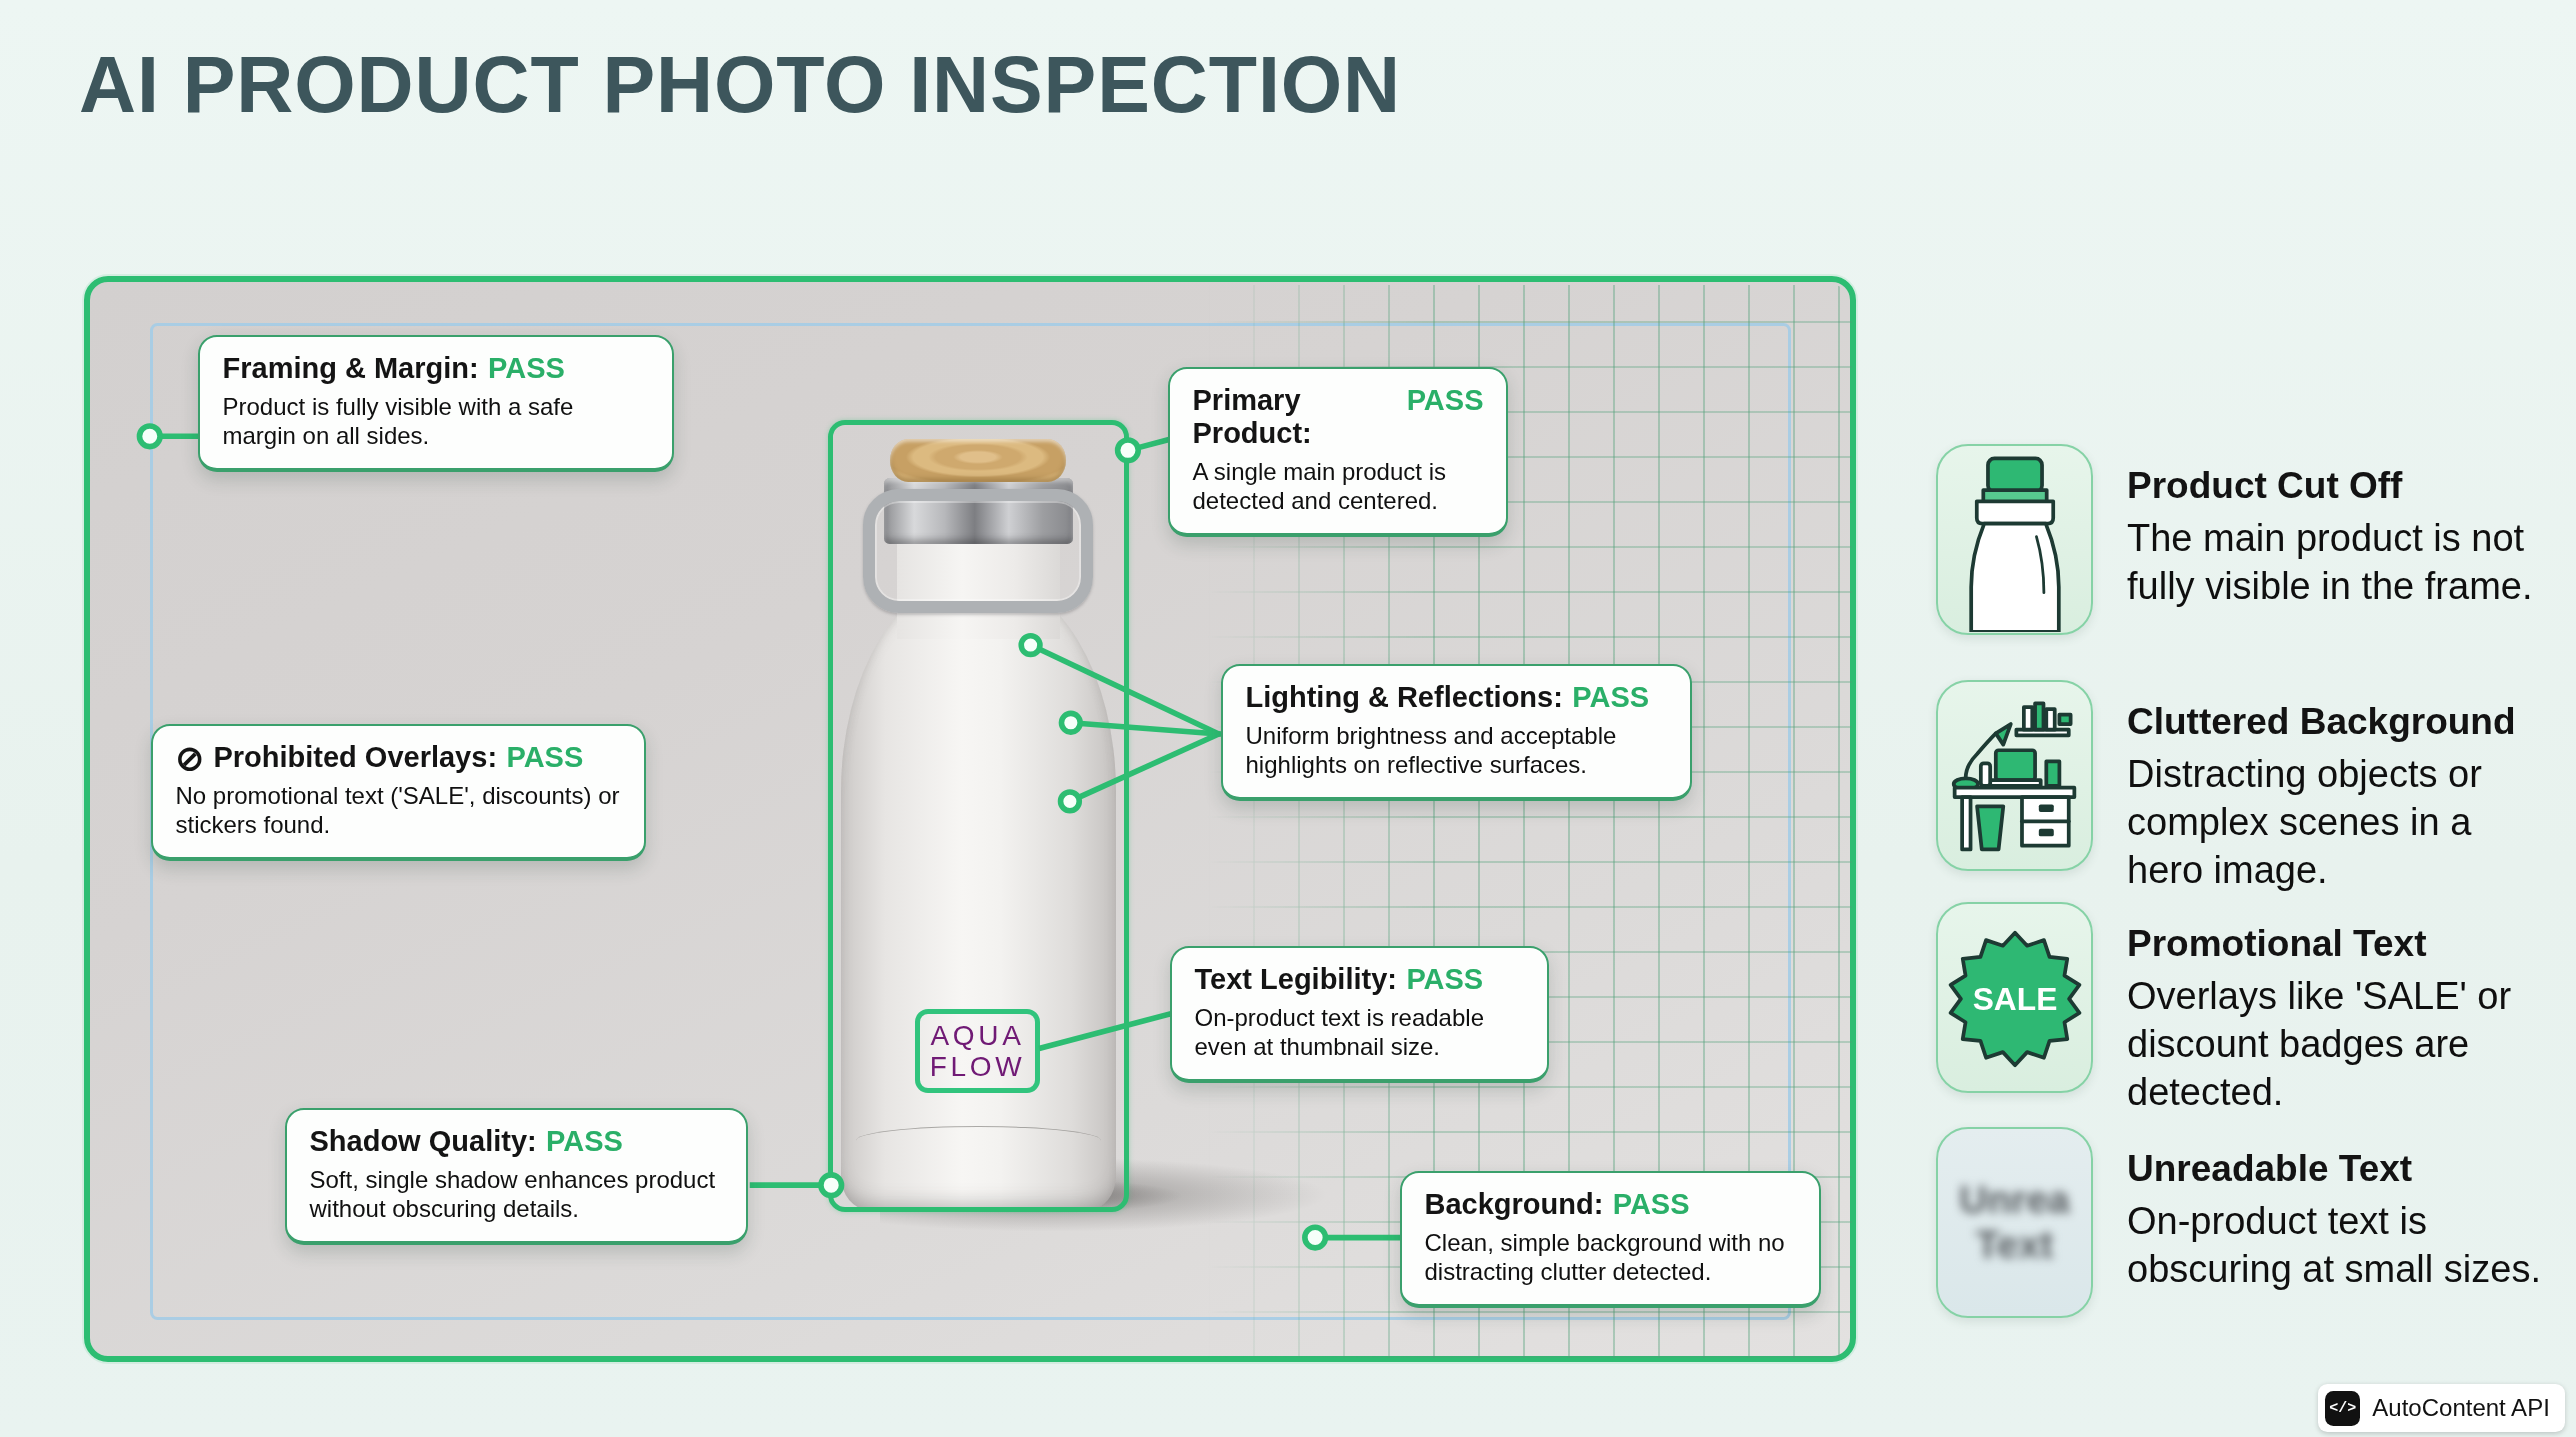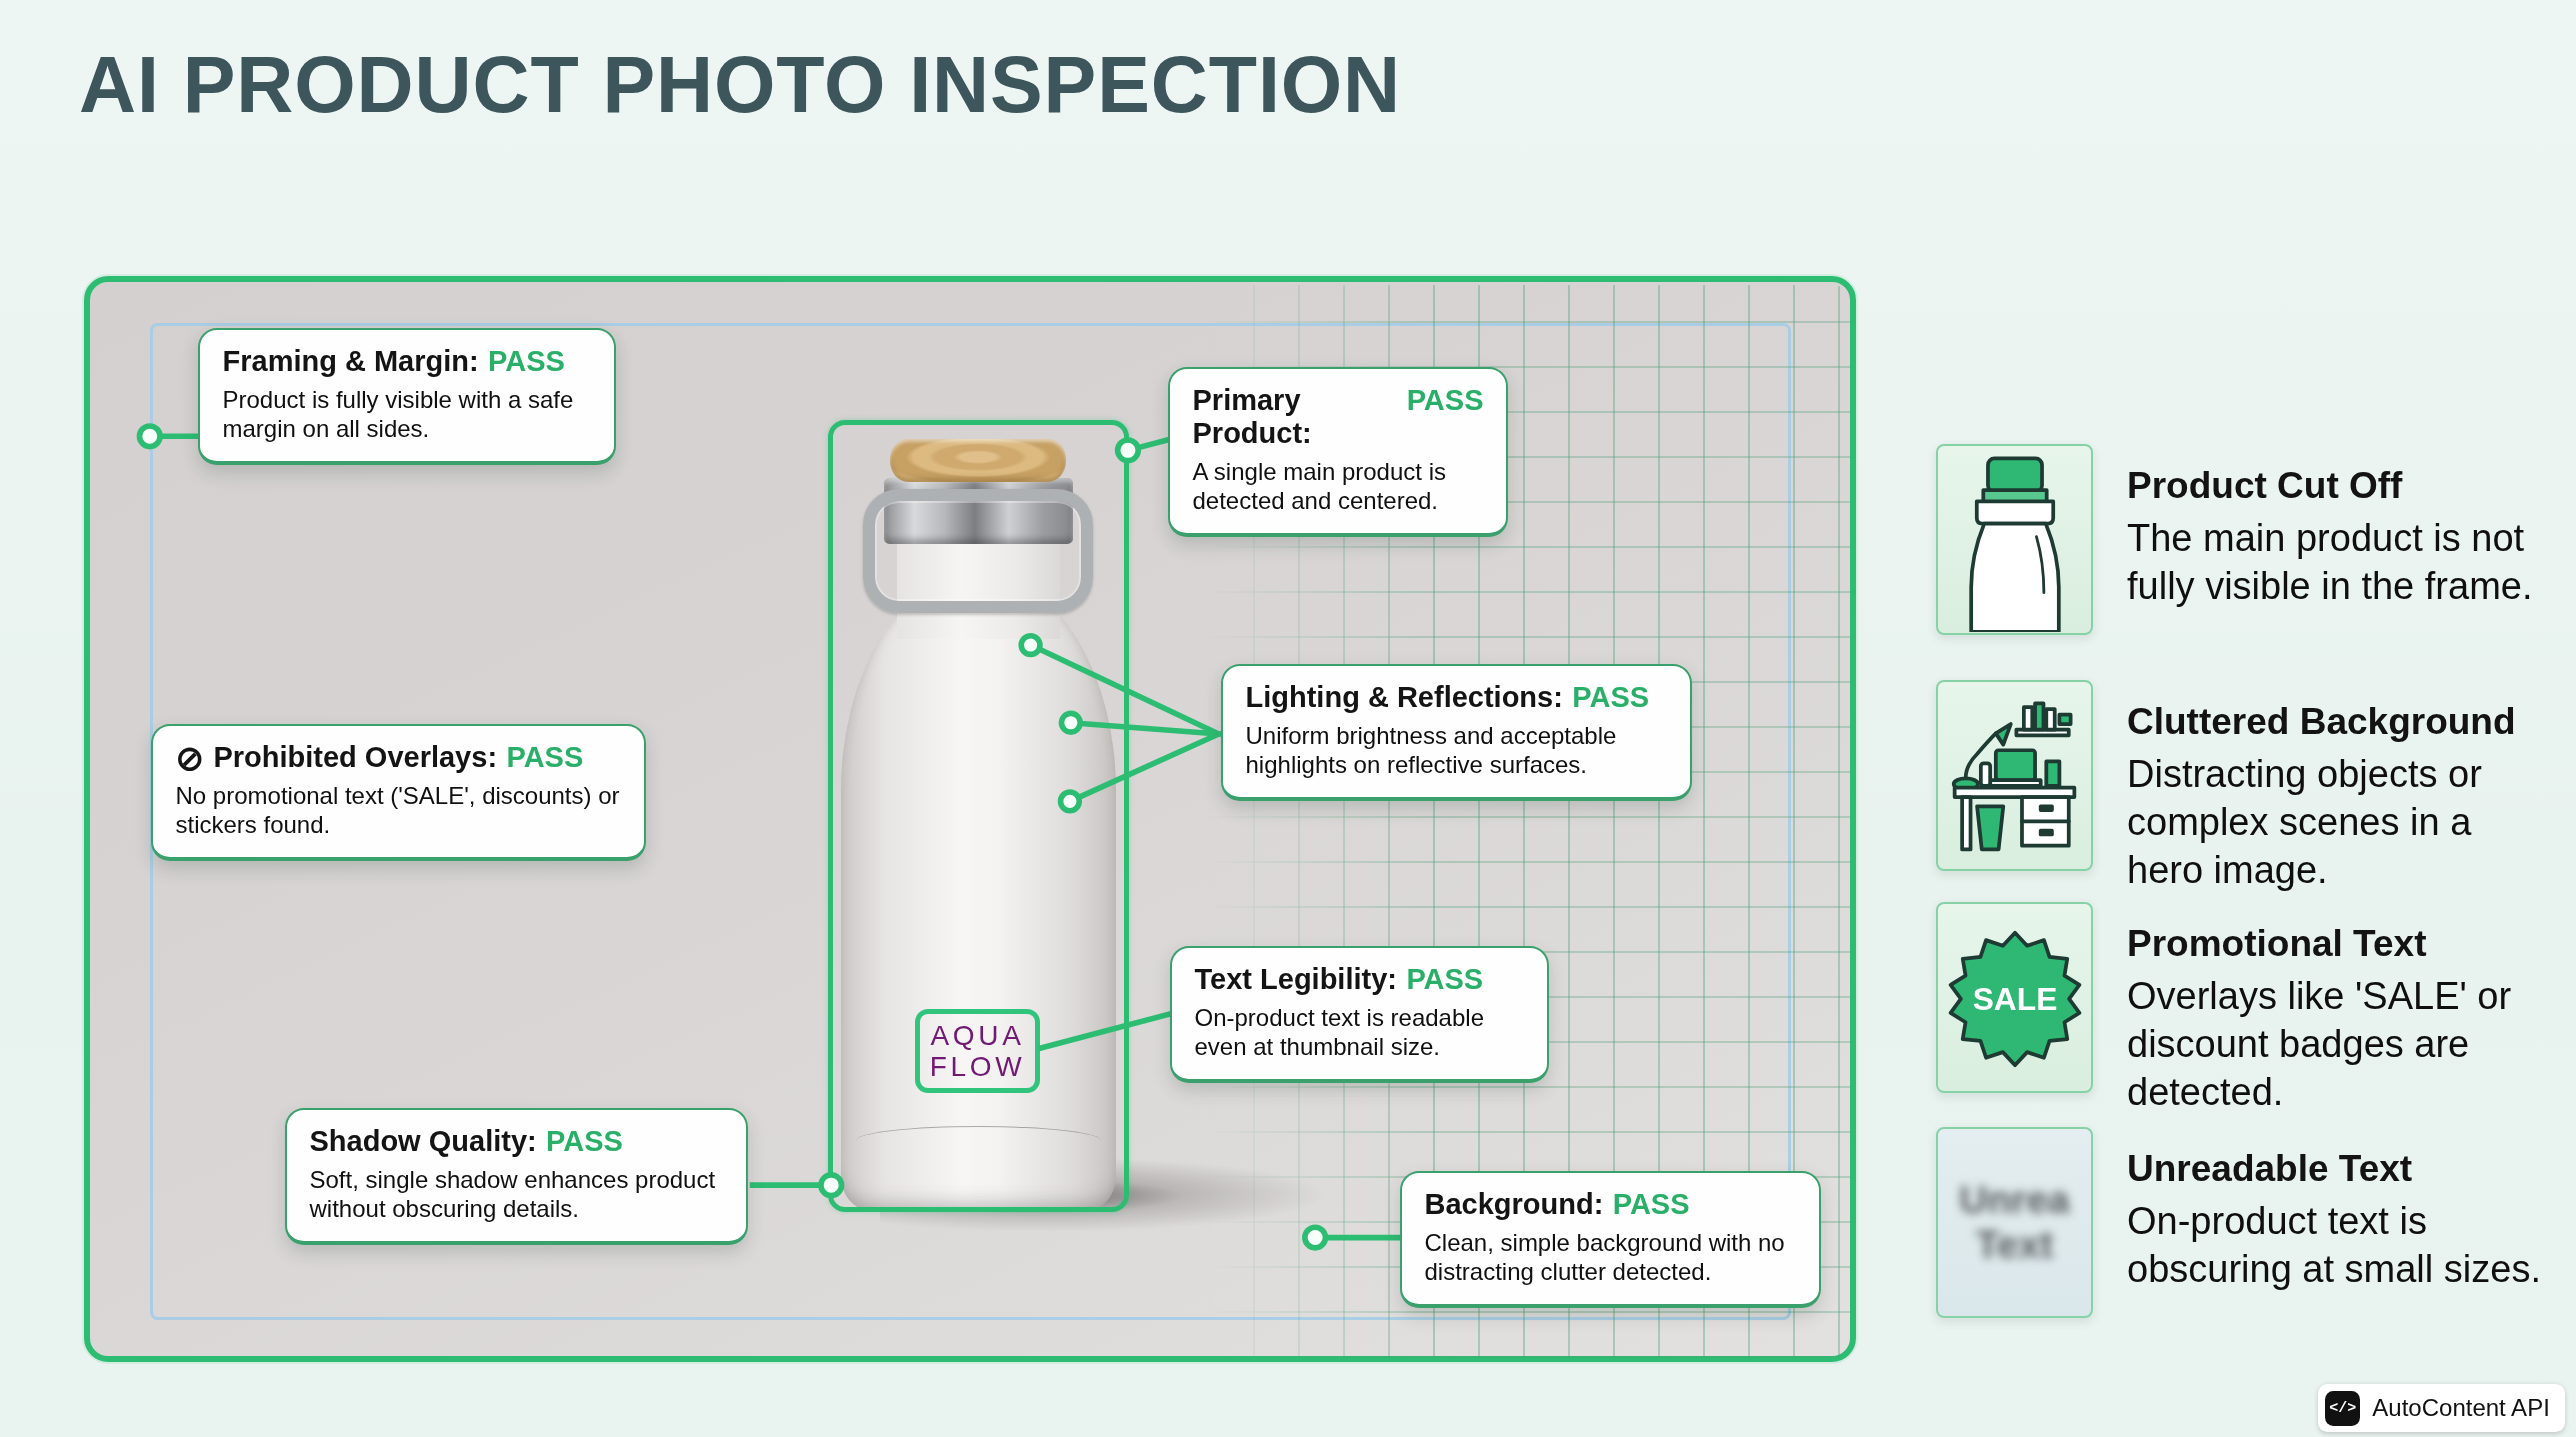--- a/index.html
+++ b/index.html
@@ -67,21 +67,21 @@
   .callout{position:absolute;z-index:16;background:#fdfefd;border:2.8px solid #3aa06c;
     border-bottom-width:4.7px;border-radius:19px;box-sizing:border-box;padding:15px 22.5px 17px;
     box-shadow:0 7.5px 17px rgba(35,60,48,.18);}
   .c-title{display:flex;align-items:baseline;gap:9.4px;font-size:29px;font-weight:700;color:#141414;}
   .c-title .pass{color:#2aaf68;}
   .c-body{margin-top:6.6px;font-size:24px;color:#101010;line-height:1.24;}
   .no-icon{font-size:34px;font-weight:600;position:relative;top:2.8px;line-height:0;}
 
   
   .issue{position:absolute;left:1936px;width:618px;display:flex;gap:34px;align-items:flex-start;}
-  .issue-icon{width:157px;height:191px;flex:none;border:2.8px solid #86d2a6;border-radius:8px;
+  .issue-icon{width:157px;height:191px;flex:none;border:2.8px solid #86d2a6;border-radius:32px;
     box-sizing:border-box;display:flex;align-items:center;justify-content:center;overflow:hidden;
     background:linear-gradient(180deg,#e7f5eb,#d9eedf);box-shadow:0 3.7px 9.4px rgba(60,90,75,.12);}
   .issue-icon.blue{background:linear-gradient(180deg,#e4edef,#dae7ea);}
   .issue-text{max-width:426px;padding-top:20.6px;}
   .issue-title{font-size:37px;font-weight:700;color:#131313;}
   .issue-desc{margin-top:8.4px;font-size:38px;color:#0f0f0f;line-height:1.26;}
   .blur-text{font-size:39px;font-weight:700;color:#575c60;text-align:center;line-height:1.15;
     filter:blur(4.7px);width:112px;}
 
   
@@ -135,21 +135,21 @@
     <circle cx="160" cy="466" r="11"></circle>
     <circle cx="1205" cy="481" r="11"></circle>
     <circle cx="1101" cy="689" r="10"></circle>
     <circle cx="1144" cy="772" r="10"></circle>
     <circle cx="1143" cy="856" r="10"></circle>
     <circle cx="888" cy="1266" r="11"></circle>
     <circle cx="1405" cy="1322" r="11"></circle>
   </g>
 </svg>
 
-<div class="callout" style="left:198px;top:328px;width:418px">
+<div class="callout" style="left:198px;top:335px;width:476px">
   <div class="c-title">
     <span>Framing &amp; Margin:</span>
     <span class="pass">PASS</span>
   </div>
   <div class="c-body">Product is fully visible with a safe margin on all sides.</div>
 </div>
 
 <div class="callout" style="left:1168px;top:367px;width:340px">
   <div class="c-title">
     <span>Primary Product:</span>

